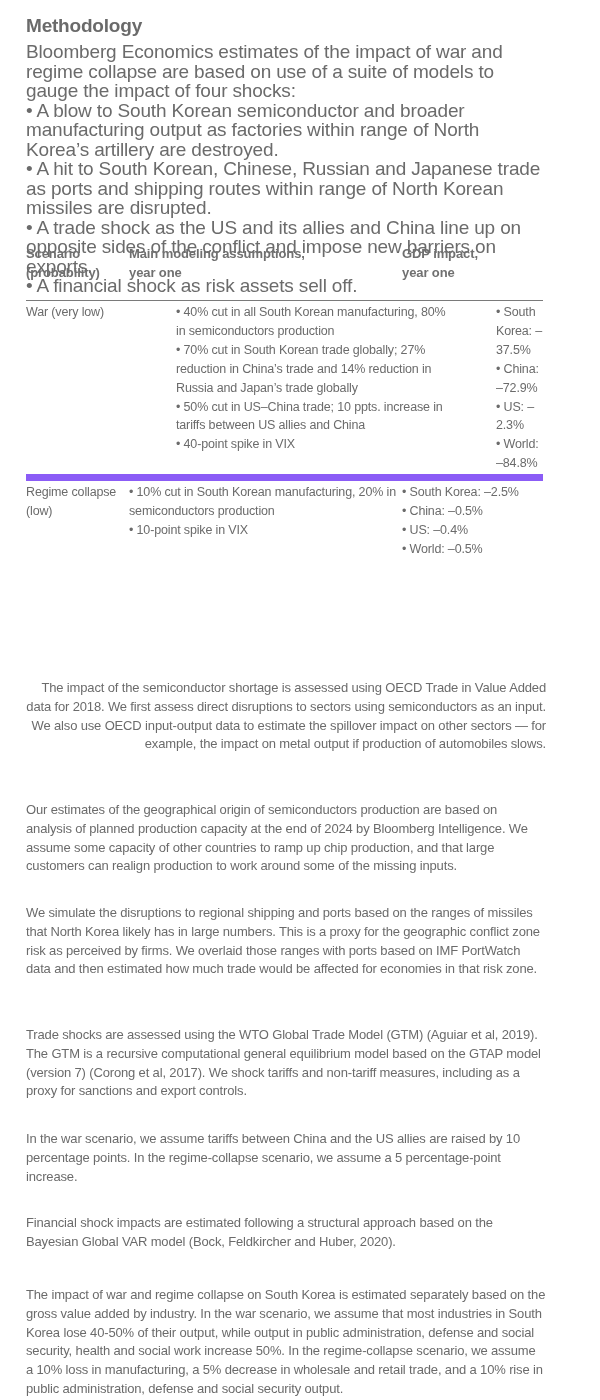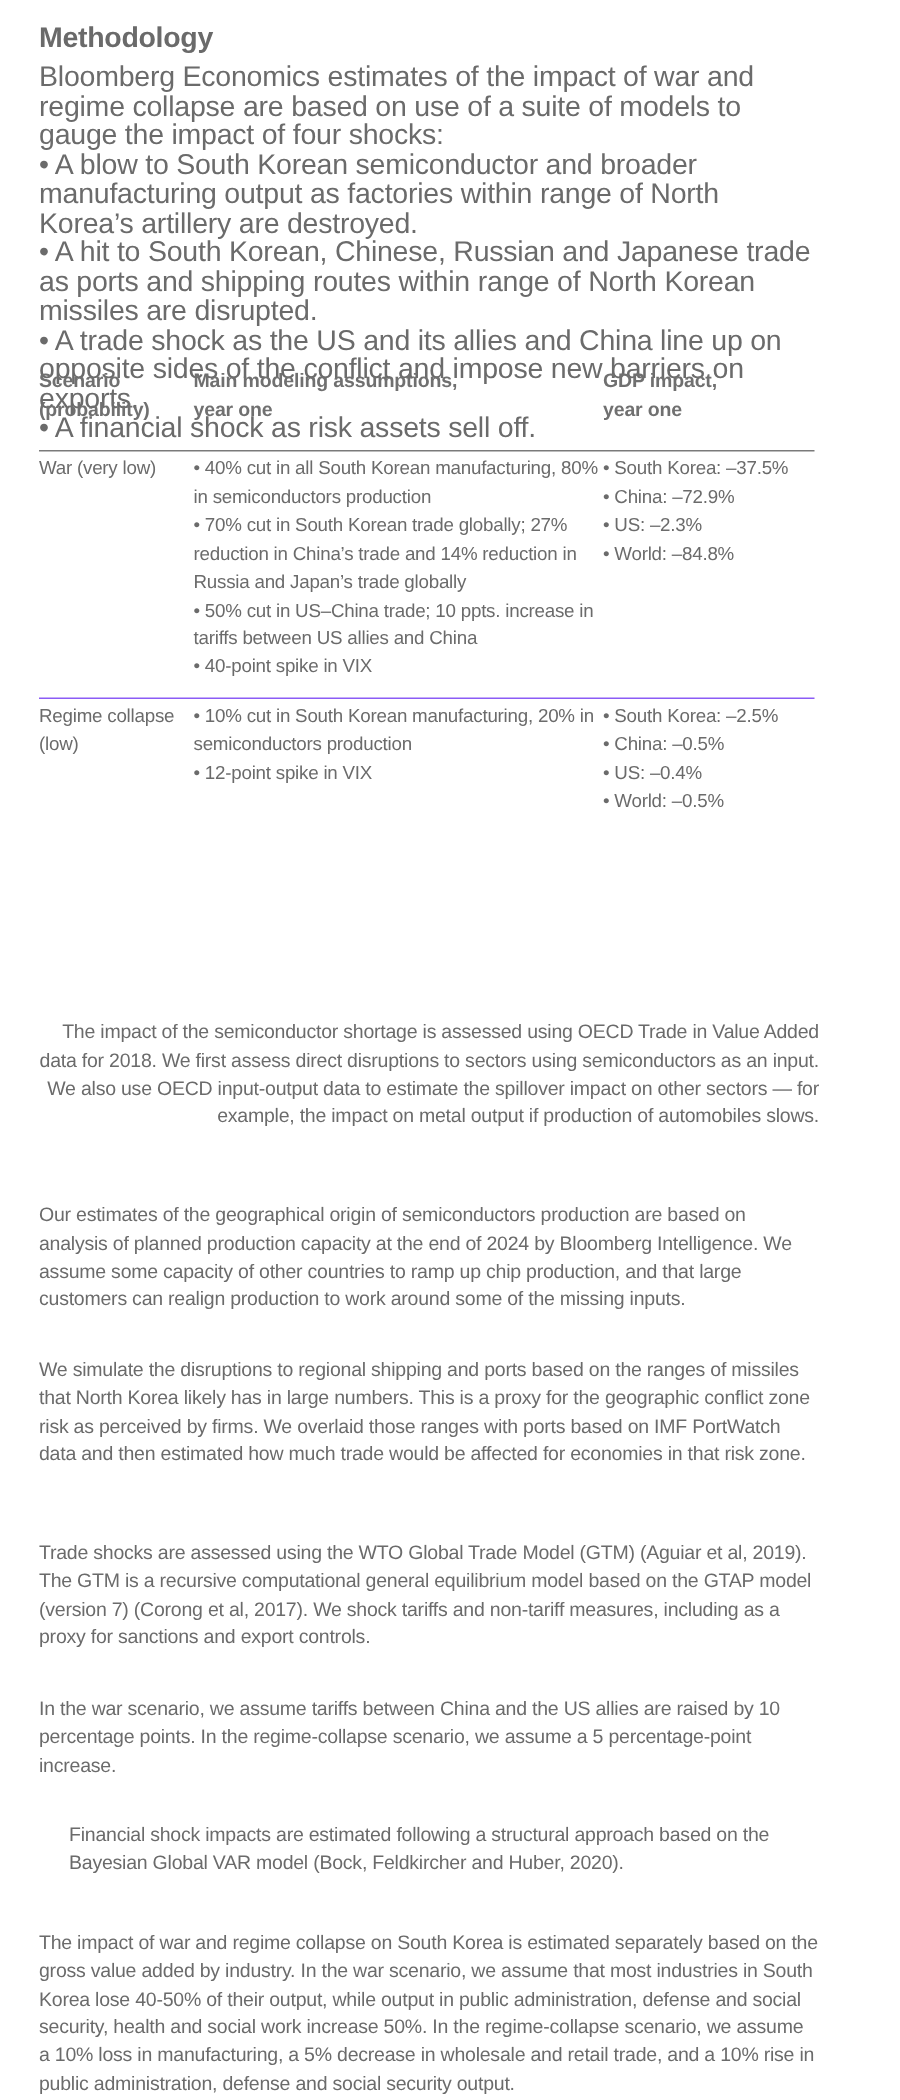--- a/index.html
+++ b/index.html
@@ -63,22 +63,23 @@
     .col2 { width: 273px; flex: none; }
     .col3 { flex: 1; }
     .trow {
       display: flex;
       font-size: 12.5px;
       line-height: 18.9px;
       letter-spacing: -0.15px;
       padding-top: 2px;
     }
     .trow.first {
-      border-bottom: 1px solid #8b5cf6;
-      padding-bottom: 11px;
+      border-bottom: 7px solid #8b5cf6;
+      padding-bottom: 1px;
+      gap: 47px;
     }
     .trow div p { margin: 0; }
 
     .para {
       position: absolute;
       left: 0;
       width: 520px;
       margin: 0;
       font-size: 13px;
       line-height: 18.8px;
@@ -129,32 +130,32 @@
         <p>• China: –72.9%</p>
         <p>• US: –2.3%</p>
         <p>• World: –84.8%</p>
       </div>
     </div>
 
     <div class="trow">
       <div class="col1">Regime collapse (low)</div>
       <div class="col2">
         <p>• 10% cut in South Korean manufacturing, 20% in semiconductors production</p>
-        <p>• 12-point spike in VIX</p>
+        <p>• 10-point spike in VIX</p>
       </div>
       <div class="col3">
         <p>• South Korea: –2.5%</p>
         <p>• China: –0.5%</p>
         <p>• US: –0.4%</p>
         <p>• World: –0.5%</p>
       </div>
     </div>
   </div>
 
   <p class="para" style="top:679px;text-align:right;">The impact of the semiconductor shortage is assessed using OECD Trade in Value Added data for 2018. We first assess direct disruptions to sectors using semiconductors as an input. We also use OECD input-output data to estimate the spillover impact on other sectors — for example, the impact on metal output if production of automobiles slows.</p>
   <p class="para" style="top:801px;">Our estimates of the geographical origin of semiconductors production are based on analysis of planned production capacity at the end of 2024 by Bloomberg Intelligence. We assume some capacity of other countries to ramp up chip production, and that large customers can realign production to work around some of the missing inputs.</p>
   <p class="para" style="top:904px;">We simulate the disruptions to regional shipping and ports based on the ranges of missiles that North Korea likely has in large numbers. This is a proxy for the geographic conflict zone risk as perceived by firms. We overlaid those ranges with ports based on IMF PortWatch data and then estimated how much trade would be affected for economies in that risk zone.</p>
   <p class="para" style="top:1026px;">Trade shocks are assessed using the WTO Global Trade Model (GTM) (Aguiar et al, 2019). The GTM is a recursive computational general equilibrium model based on the GTAP model (version 7) (Corong et al, 2017). We shock tariffs and non-tariff measures, including as a proxy for sanctions and export controls.</p>
   <p class="para" style="top:1130px;">In the war scenario, we assume tariffs between China and the US allies are raised by 10 percentage points. In the regime-collapse scenario, we assume a 5 percentage-point increase.</p>
-  <p class="para" style="top:1214px;margin-left:20px;">Financial shock impacts are estimated following a structural approach based on the Bayesian Global VAR model (Bock, Feldkircher and Huber, 2020).</p>
+  <p class="para" style="top:1214px;">Financial shock impacts are estimated following a structural approach based on the Bayesian Global VAR model (Bock, Feldkircher and Huber, 2020).</p>
   <p class="para" style="top:1286px;">The impact of war and regime collapse on South Korea is estimated separately based on the gross value added by industry. In the war scenario, we assume that most industries in South Korea lose 40-50% of their output, while output in public administration, defense and social security, health and social work increase 50%. In the regime-collapse scenario, we assume a 10% loss in manufacturing, a 5% decrease in wholesale and retail trade, and a 10% rise in public administration, defense and social security output.</p>
 
 </div>
 
 </body></html>

